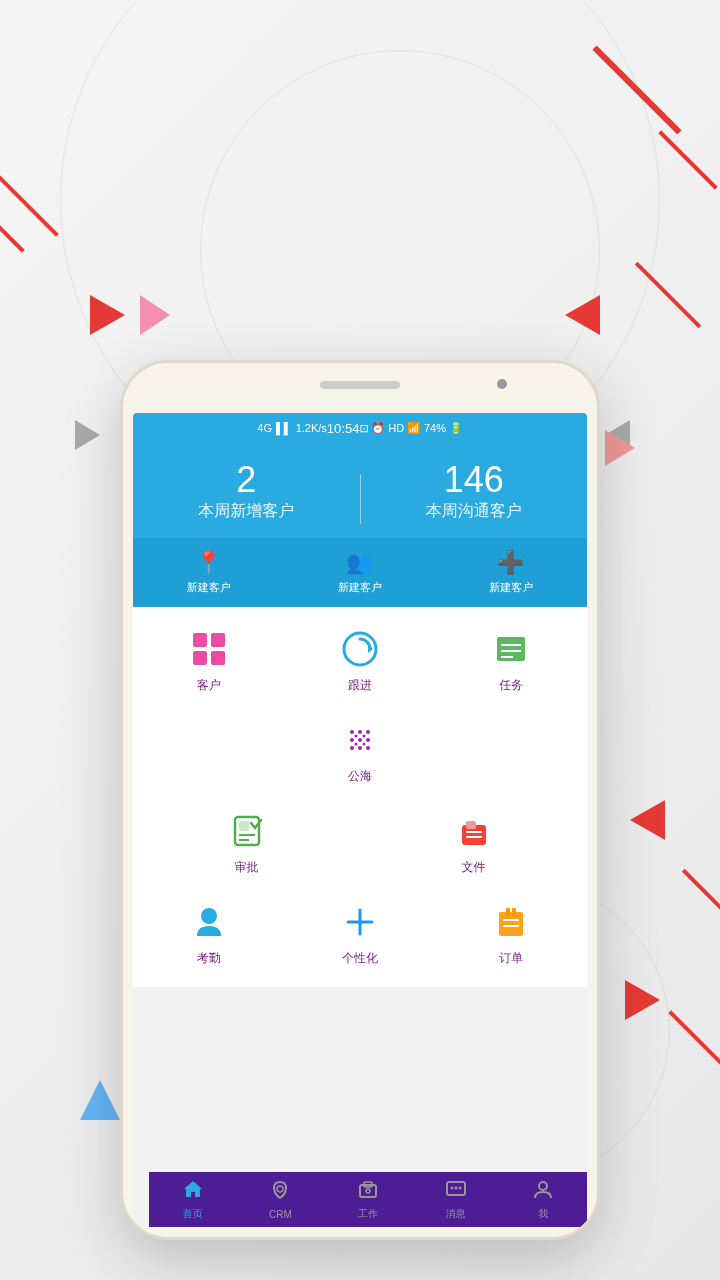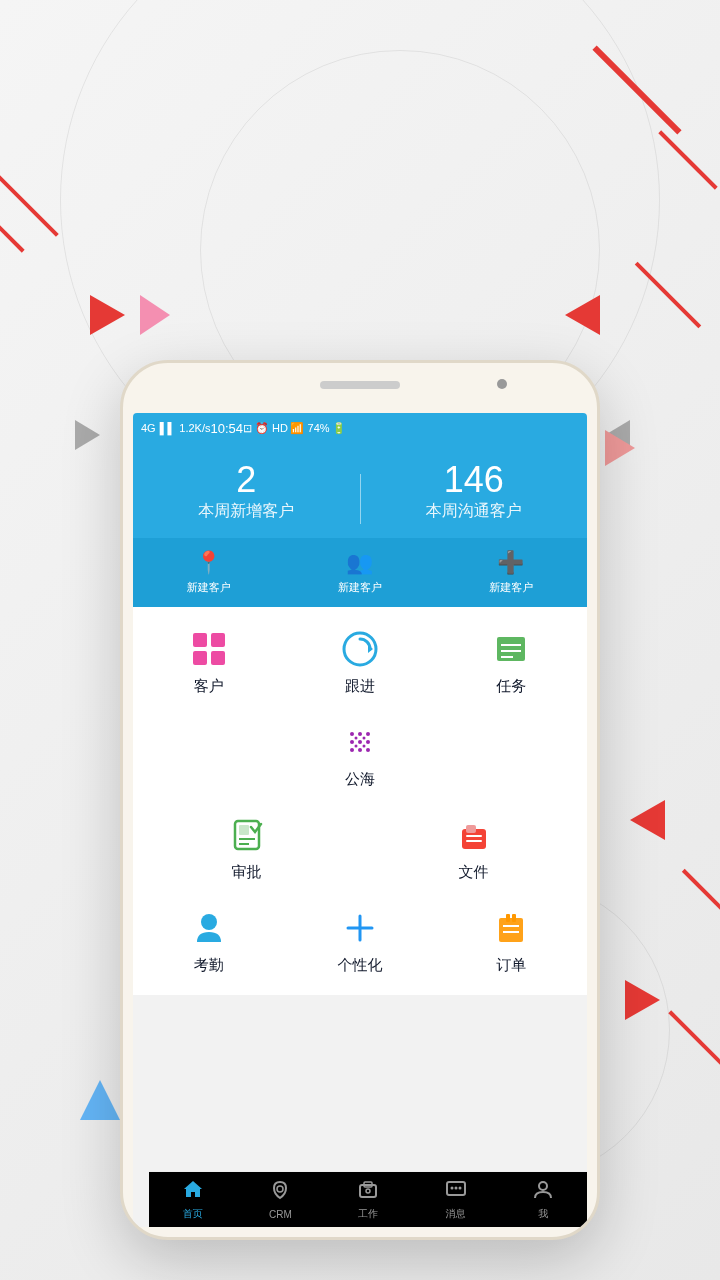--- a/index.html
+++ b/index.html
@@ -71,21 +71,21 @@
       background: #999;
       border-radius: 50%;
     }
 
     
     .status-bar {
       height: 30px;
       background: #29aae1;
       display: flex;
       align-items: center;
-      justify-content: flex-start;
+      justify-content: center;
       padding: 0 8px;
       color: white;
       font-size: 11px;
     }
 
     .status-left { display: flex; align-items: center; gap: 4px; }
     .status-center { font-size: 13px; font-weight: 500; }
     .status-right { display: flex; align-items: center; gap: 3px; }
 
     
@@ -163,32 +163,32 @@
     .app-icon {
       width: 44px;
       height: 44px;
       display: flex;
       align-items: center;
       justify-content: center;
       font-size: 26px;
     }
 
     .app-label {
-      font-size: 15px;
-      color: #0f172a;
+      font-size: 12px;
+      color: #701a75;
     }
 
     
     .bottom-nav {
       position: absolute;
       bottom: 0;
       left: 0;
       right: 0;
       height: 56px;
-      background: #000000;
+      background: #4c1d95;
       border-top: 1px solid #eee;
       display: flex;
       margin-left: 16px;
     }
 
     .nav-item {
       flex: 1;
       display: flex;
       flex-direction: column;
       align-items: center;

